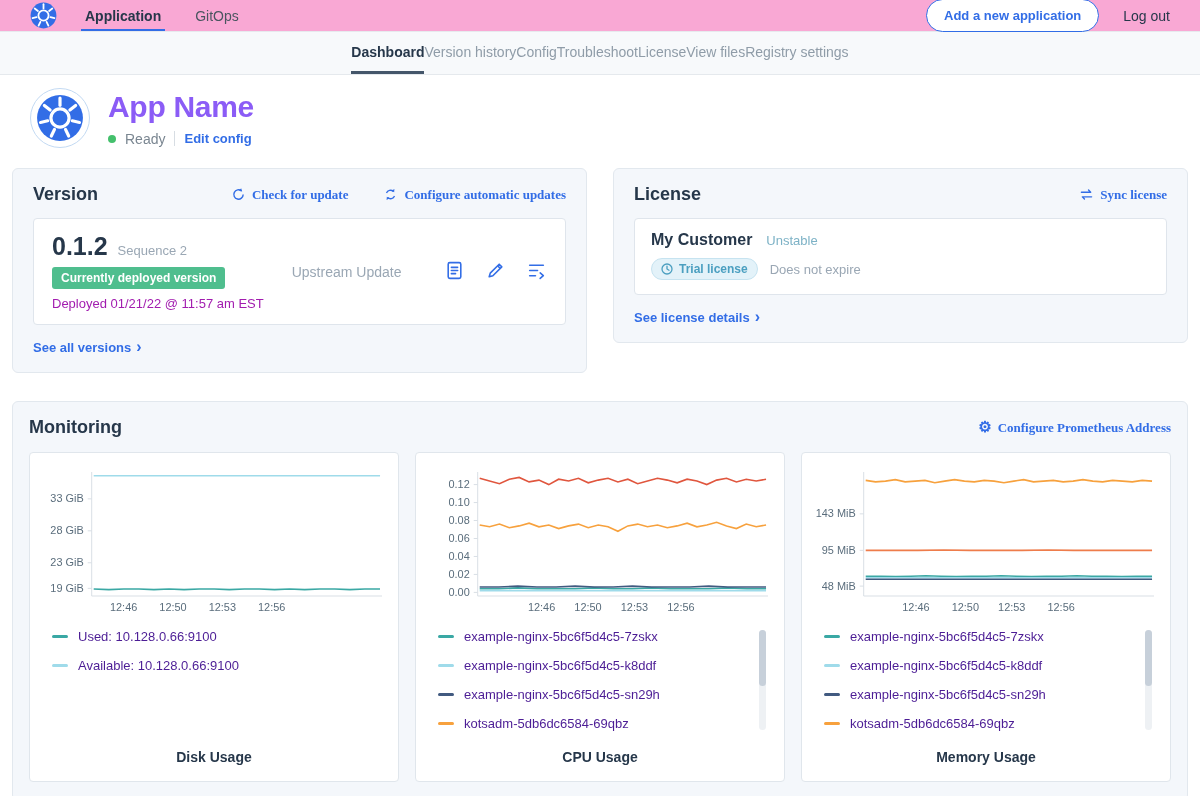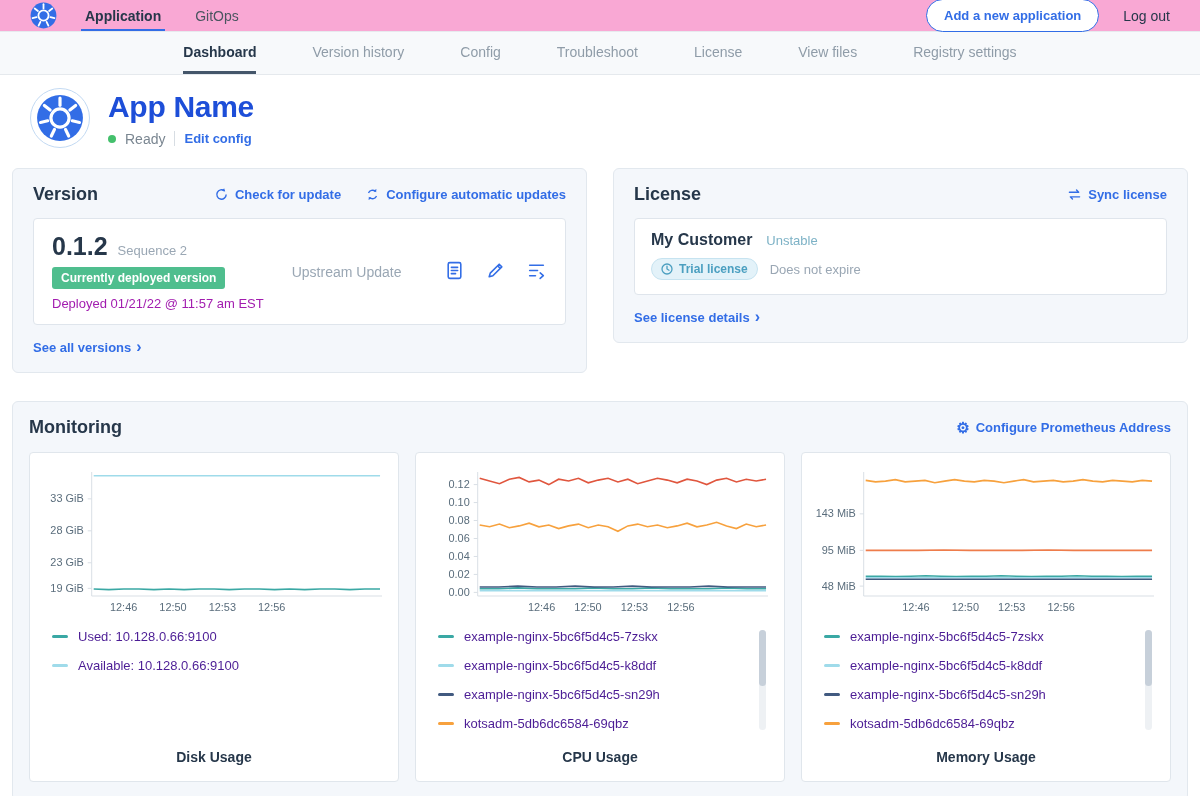--- a/index.html
+++ b/index.html
@@ -16,43 +16,43 @@
   .logo-sm svg { width:27px; height:27px; display:block; }
   .topnav-tabs { display:flex; height:100%; margin-left:28px; }
   .topnav-tab { display:flex; align-items:center; margin-right:34px; font-size:14px; color:#4a5560; position:relative; }
   .topnav-tab.active { color:#26374a; font-weight:bold; }
   .topnav-tab.active::after { content:""; position:absolute; left:-4px; right:-4px; bottom:0; height:2px; background:#326de6; }
   .spacer { flex:1; }
   .add-app-btn { font-family:"Liberation Sans",sans-serif; font-weight:bold; font-size:13px; color:#326de6; background:#fff; border:1px solid #326de6; border-radius:18px; padding:8px 17px; cursor:pointer; }
   .logout { margin-left:24px; font-size:14px; color:#26374a; }
 
   
-  .subnav { display:flex; justify-content:center; gap:56px; background:#f7f9fb; border-bottom:1px solid #e5e9ed; height:43px; }
+  .subnav { display:flex; justify-content:center; background:#f7f9fb; border-bottom:1px solid #e5e9ed; height:43px; }
   .subnav-item { line-height:41px; font-size:14px; color:#8f9ca8; position:relative; }
   .subnav-item.active { color:#26374a; font-weight:bold; }
   .subnav-item.active::after { content:""; position:absolute; left:0; right:0; bottom:0; height:3px; background:#44566a; }
 
   
   .app-header { display:flex; align-items:center; gap:18px; padding:13px 30px 16px; }
   .app-avatar { width:60px; height:60px; border-radius:50%; border:1.5px solid #c3daf3; display:flex; align-items:center; justify-content:center; background:#fff; }
   .app-avatar svg { width:48px; height:48px; }
-  .app-title { margin:0; font-size:30px; font-weight:bold; color:#1d4ed8; letter-spacing:-0.3px; }
+  .app-title { margin:0; font-size:30px; font-weight:bold; color:#8b5cf6; letter-spacing:-0.3px; }
   .status-row { display:flex; align-items:center; gap:9px; margin-top:7px; }
   .dot { width:8px; height:8px; border-radius:50%; background:#44c06c; }
   .status-text { font-size:14px; color:#7a8691; }
   .vdiv { width:1px; height:15px; background:#d7dde3; }
   .link { color:#326de6; font-weight:bold; font-size:13px; }
   .chev { font-size:16px; font-weight:bold; color:#326de6; line-height:1; }
 
   
   .cards-row { display:flex; gap:26px; padding:4px 12px 0; align-items:flex-start; }
   .card { flex:1; background:#f4f7fb; border:1px solid #e2e8ee; border-radius:6px; padding:15px 20px 17px; }
   .card-head { display:flex; align-items:center; }
   .card-title { font-size:18px; font-weight:bold; color:#26374a; }
-  .card-actions { margin-left:auto; display:flex; gap:24px; align-items:center; }
+  .card-actions { margin-left:auto; display:flex; gap:35px; align-items:center;font-family:Liberation Serif, serif; }
   .action-link { display:inline-flex; align-items:center; gap:6px; color:#326de6; font-weight:bold; font-size:13px; }
   .action-link svg { display:block; }
 
   .version-box { margin-top:13px; background:#fff; border:1px solid #dfe5ec; border-radius:4px; padding:13px 18px; display:flex; align-items:center; }
   .vnum-row { display:flex; align-items:baseline; gap:10px; }
   .vnum { font-size:25px; font-weight:bold; color:#26374a; }
   .vseq { font-size:13px; color:#9aa7b4; }
   .deployed-badge { display:inline-block; margin-top:6px; background:#4fbe8e; color:#fff; font-size:12px; font-weight:bold; padding:4px 9px; border-radius:3px; }
   .deploy-ts { margin-top:7px; font-size:13px; color:#a21caf; }
   .upstream { align-self:center; margin-left:28px; font-size:14px; color:#9aa7b4;text-align:right; }

